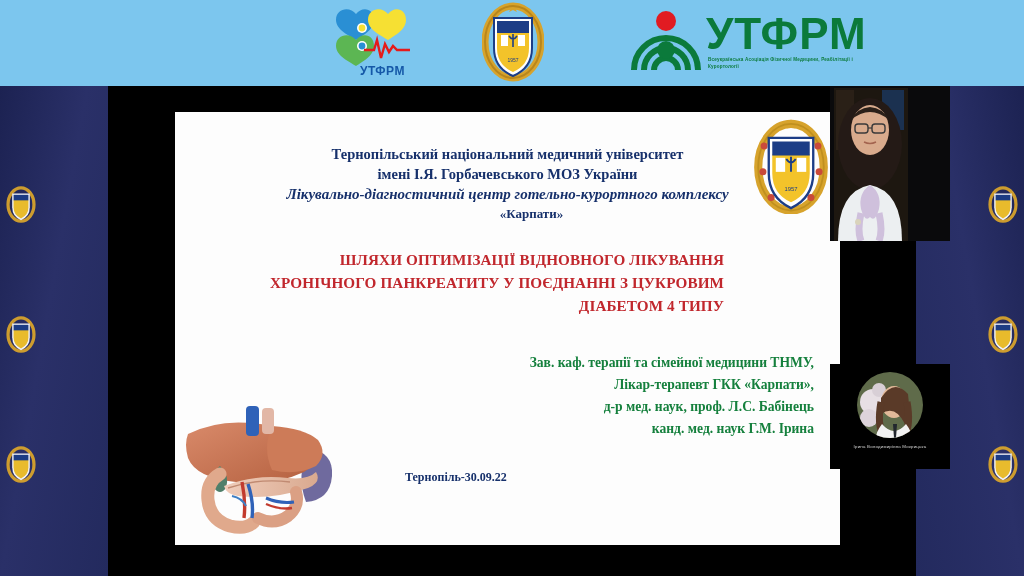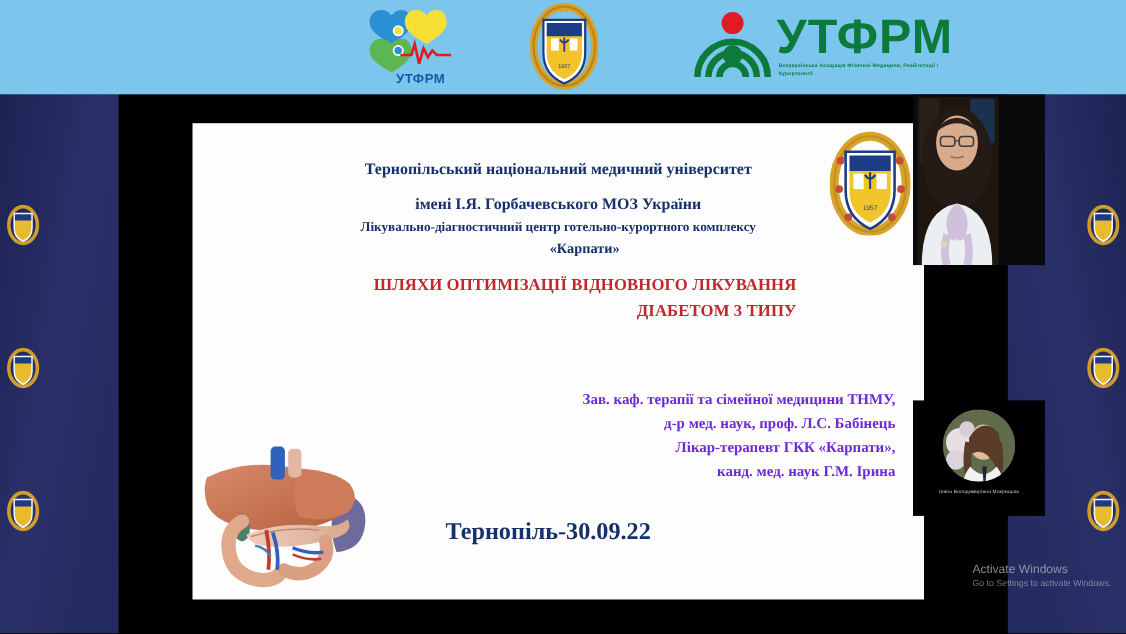--- a/index.html
+++ b/index.html
@@ -34,31 +34,31 @@
   
   .stage{position:absolute;left:108px;top:86px;width:808px;height:490px;background:#000;}
 
   
   .slide{position:absolute;left:175px;top:112px;width:665px;height:433px;background:#fdfdfd;overflow:hidden;}
   .slide-crest{position:absolute;right:12px;top:6px;width:74px;height:96px;}
 
   .org{position:absolute;left:0;top:32px;width:100%;text-align:center;color:#16306b;
       font-weight:700;line-height:20px;}
   .org .l1{font-size:14.5px;}
-  .org .l2{font-size:14.5px;margin-top:12px;}
-  .org .l3{font-size:12px;}
+  .org .l2{font-size:14.5px;}
+  .org .l3{font-size:15px;font-style:italic;}
   .org .l4{font-size:13px;padding-left:48px;}
 
   .title{position:absolute;left:18px;top:136px;width:531px;text-align:right;color:#c1272d;
       font-weight:700;font-size:15.2px;line-height:23px;letter-spacing:.1px;}
 
-  .authors{position:absolute;right:26px;top:240px;width:340px;text-align:right;color:#6d28d9;
+  .authors{position:absolute;right:26px;top:240px;width:340px;text-align:right;color:#15803d;
       font-weight:700;font-size:13.6px;line-height:22px;}
 
-  .date{position:absolute;left:230px;top:358px;color:#16306b;font-weight:700;font-size:22px;}
+  .date{position:absolute;left:230px;top:358px;color:#16306b;font-weight:700;font-size:12px;}
 
   
   .anatomy{position:absolute;left:5px;top:288px;width:180px;height:140px;}
 
   
   .tile{position:absolute;background:#000;overflow:hidden;}
   .tile-main{left:830px;top:86px;width:120px;height:155px;}
   .tile-sub{left:830px;top:364px;width:120px;height:105px;}
   .sub-avatar{position:absolute;left:27px;top:8px;width:66px;height:66px;border-radius:50%;overflow:hidden;}
   .sub-name{position:absolute;left:0;top:80px;width:120px;text-align:center;color:#cfcfcf;
@@ -211,27 +211,28 @@
 
     <div class="org">
       <div class="l1">Тернопільський національний медичний університет</div>
       <div class="l2">імені І.Я. Горбачевського МОЗ України</div>
       <div class="l3">Лікувально-діагностичний центр готельно-курортного комплексу</div>
       <div class="l4">«Карпати»</div>
     </div>
 
     <div class="title">
       <div>ШЛЯХИ ОПТИМІЗАЦІЇ ВІДНОВНОГО ЛІКУВАННЯ</div>
-      <div>ДІАБЕТОМ 3 ТИПУ</div>
+      <div>ХРОНІЧНОГО ПАНКРЕАТИТУ У ПОЄДНАННІ З ЦУКРОВИМ</div>
+      <div>ДІАБЕТОМ 4 ТИПУ</div>
     </div>
 
     <div class="authors">
       <div>Зав. каф. терапії та сімейної медицини ТНМУ,</div>
+      <div>Лікар-терапевт ГКК «Карпати»,</div>
       <div>д-р мед. наук, проф.  Л.С. Бабінець</div>
-      <div>Лікар-терапевт ГКК «Карпати»,</div>
       <div>канд. мед. наук Г.М. Ірина</div>
     </div>
 
     <div class="date">Тернопіль-30.09.22</div>
 
     <div class="anatomy">
       <svg width="180" height="140" viewBox="0 0 180 140">
         <defs>
           <linearGradient id="liv" x1="0" y1="0" x2="1" y2="1">
             <stop offset="0%" stop-color="#d98a6a"></stop>
@@ -309,18 +310,14 @@
         <ellipse cx="37" cy="30" rx="13" ry="16" fill="#e2b999"></ellipse>
         <path d="M24 26 q13 -20 27 -4 q3 20 -3 30 q-10 -20 -24 -10 Z" fill="#5a3a28"></path>
         <path d="M24 30 q-4 22 2 34 M50 30 q4 22 -2 34" stroke="#5a3a28" stroke-width="7" fill="none"></path>
         <path d="M25 52 q12 14 24 0 q6 8 6 14 H19 q0 -6 6 -14 Z" fill="#f2f2f2"></path>
         <path d="M36 52 l4 0 l-1 14 l-2 0 Z" fill="#22272e"></path>
       </svg>
     </div>
     <div class="sub-name">Ірина Володимирівна Мокрицька</div>
   </div>
 
-  <div class="winmark">
-    <div class="w1">Activate Windows</div>
-    <div class="w2">Go to Settings to activate Windows.</div>
-  </div>
 
 </div>
 
 </body></html>

